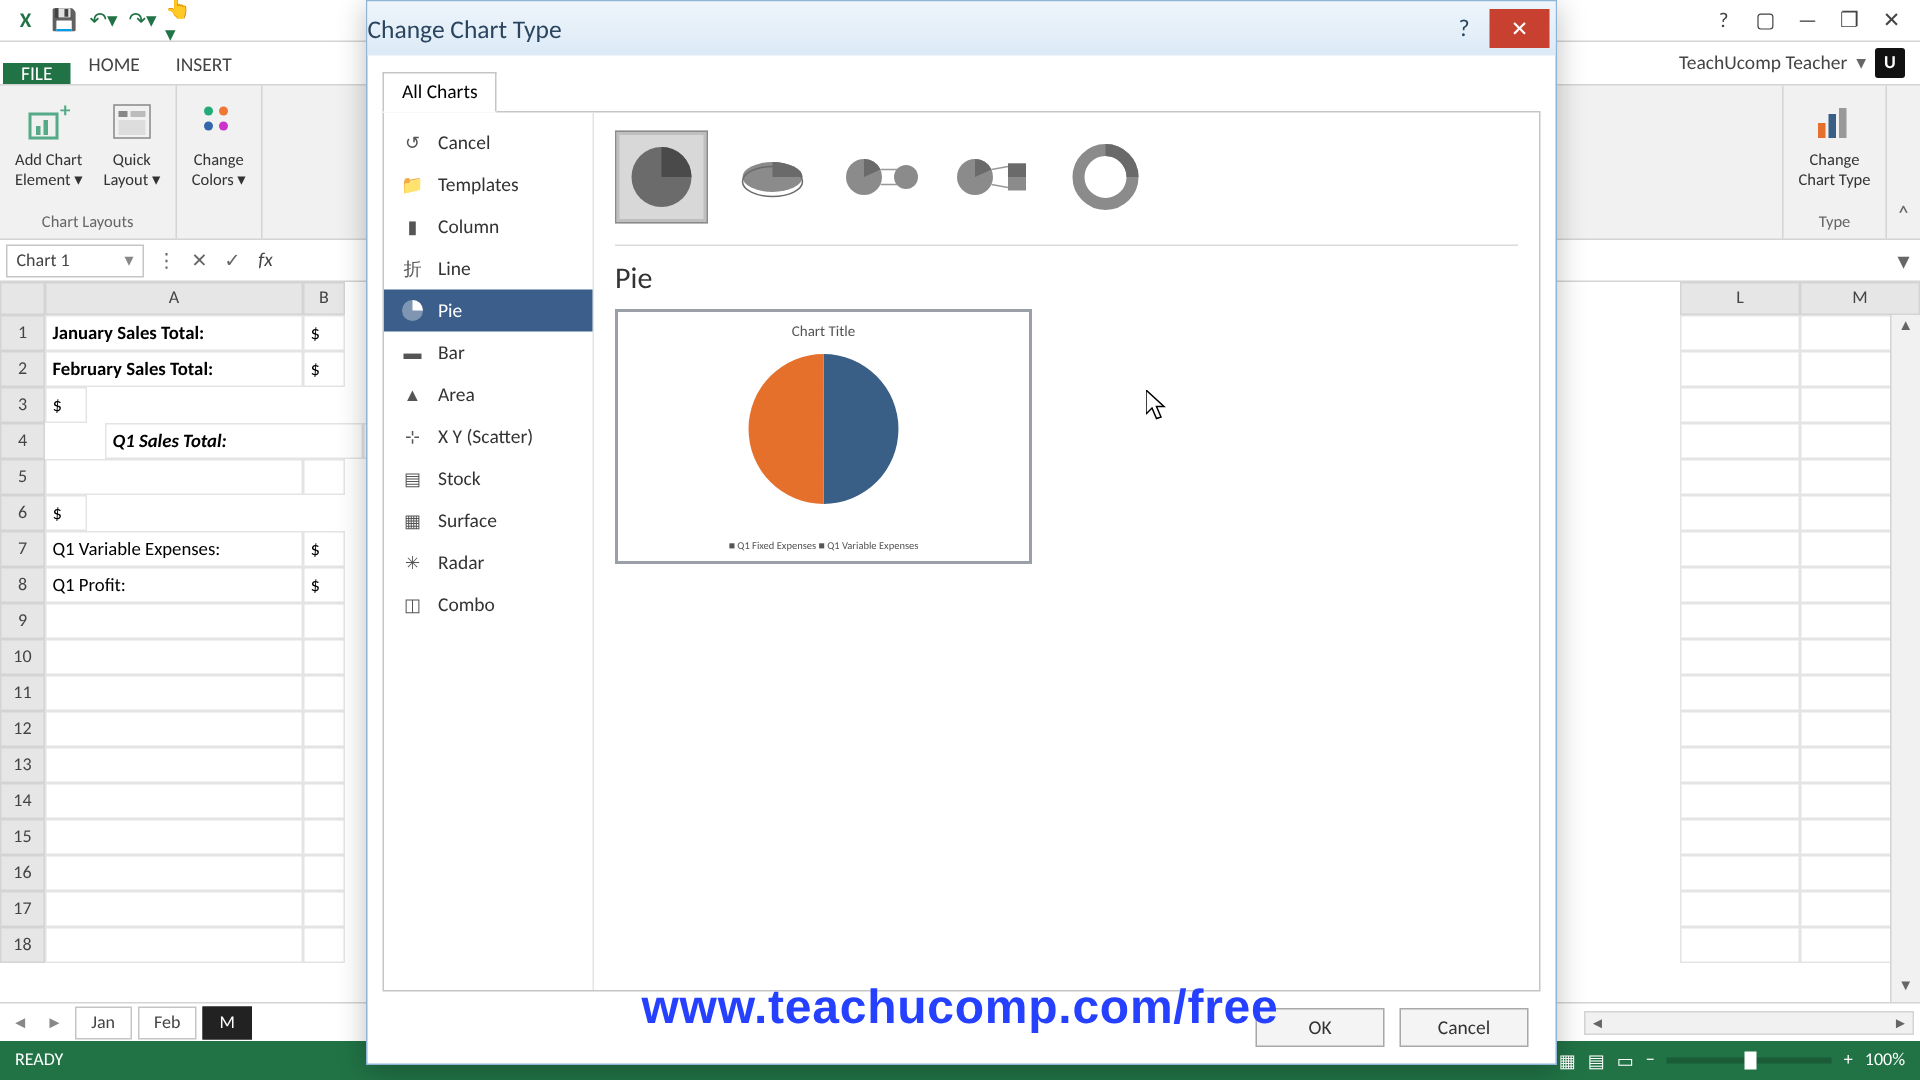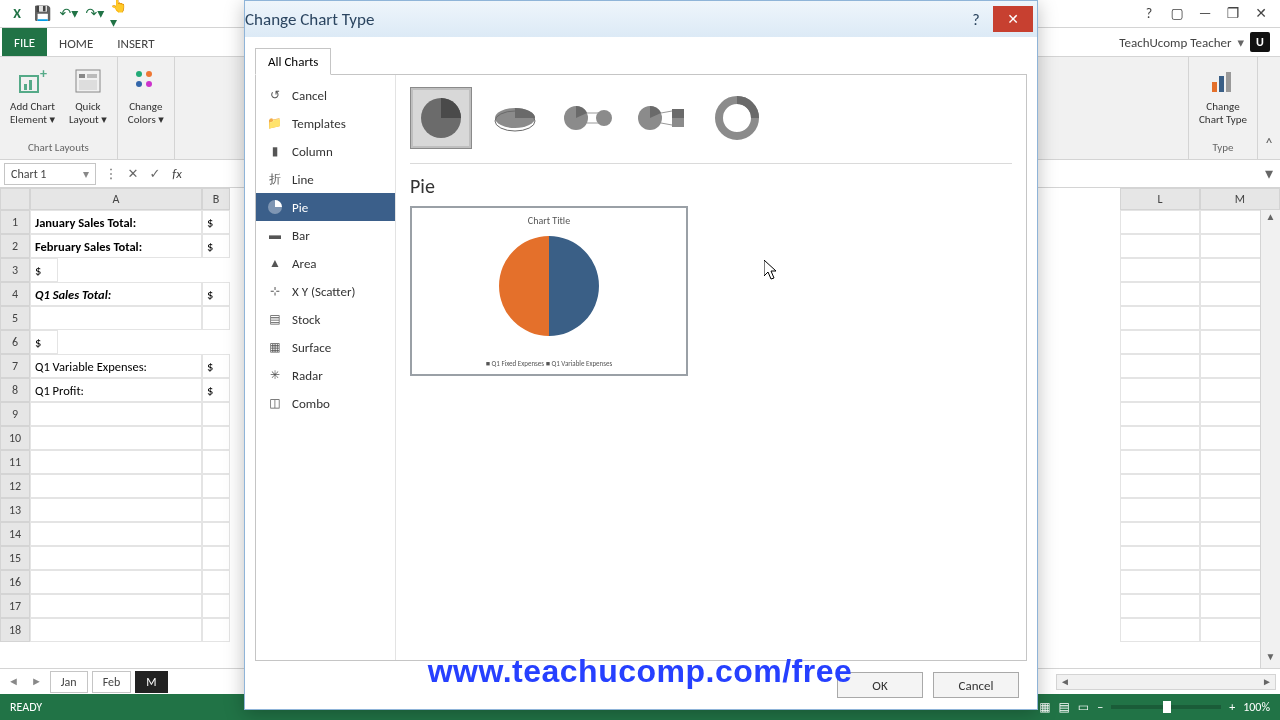--- a/index.html
+++ b/index.html
@@ -9,21 +9,21 @@
   .titlebar { height: 28px; background: #fff; border-bottom: 1px solid #d4d4d4; display: flex; align-items: center; }
   .qat { display: flex; gap: 4px; padding-left: 6px; align-items:center; }
   .qat-btn { width: 22px; height: 22px; display: flex; align-items: center; justify-content: center; color: #217346; font-size: 14px; }
   .win-btns-right { margin-left: auto; display: flex; gap: 2px; padding-right: 6px; align-items:center; }
   .win-btns-right .wb { width: 26px; height: 22px; display: flex; align-items: center; justify-content: center; color: #444; font-size: 14px; }
   .account { display:flex; align-items:center; gap:6px; padding:4px 10px; font-size:13px; color:#444; justify-content:flex-end; }
   .account .badge { width:20px; height:20px; background:#111; color:#fff; font-weight:bold; display:flex; align-items:center; justify-content:center; font-size:12px; border-radius:2px;}
 
   
   .ribbon-tabs { height: 28px; display: flex; align-items: flex-end; padding-left:2px; background:#fff;}
-  .ribbon-tabs .file { background:#217346; color:#fff; padding:5px 12px; font-size:13px; height:28px; display:flex; align-items:center;}
+  .ribbon-tabs .file { background:#217346; color:#fff; padding:5px 12px; font-size:13px; height:14px; display:flex; align-items:center;}
   .ribbon-tabs .tab { padding:5px 12px; font-size:13px; color:#444; height:26px; display:flex; align-items:center;}
   .ribbon-body { height: 104px; background:#f1f1f1; border-top:1px solid #d4d4d4; border-bottom:1px solid #d4d4d4; display:flex; }
   .ribbon-group { border-right:1px solid #d4d4d4; padding:4px 6px 2px; display:flex; flex-direction:column; align-items:center; }
   .rg-label { font-size:11px; color:#666; margin-top:auto; padding:2px 0 3px;}
   .rg-items { display:flex; gap:6px; }
   .rg-item { display:flex; flex-direction:column; align-items:center; gap:2px; padding:3px 4px; font-size:11px; color:#333; text-align:center; }
   .rg-item .ic { width:34px; height:34px; display:flex; align-items:center; justify-content:center; }
   .ribbon-right { margin-left:auto; display:flex; }
   .collapse-caret { width:22px; display:flex; align-items:flex-end; justify-content:center; color:#666; padding-bottom:6px;}
 
@@ -38,21 +38,21 @@
   .sheet-area { position:absolute; top:188px; left:0; right:0; bottom:52px; background:#fff; display:flex; }
   .rowhdrs { width:30px; }
   .rowhdr { height:24px; background:#e6e6e6; border:1px solid #d4d4d4; font-size:12px; display:flex; align-items:center; justify-content:center; color:#444; }
   .cols { flex:1; display:flex; flex-direction:column; }
   .colhdrs { display:flex; height:22px; }
   .colhdr { background:#e6e6e6; border:1px solid #d4d4d4; font-size:12px; display:flex; align-items:center; justify-content:center; color:#444; }
   .corner { width:30px; height:22px; background:#e6e6e6; border:1px solid #d4d4d4; }
   .grid-rows .row { display:flex; height:24px; }
   .cell { border:1px solid #e4e4e4; font-size:12.5px; padding:2px 4px; display:flex; align-items:center; color:#000; overflow:hidden; white-space:nowrap;}
   .cell.b { font-weight:bold; }
-  .cell.i { font-style:italic; }
+  .cell.i { font-style:italic;margin-left:40px; }
 
   
   .tabs-strip { position:absolute; left:0; right:0; bottom:26px; height:26px; background:#fff; border-top:1px solid #d4d4d4; display:flex; align-items:center; padding:0 4px; gap:4px;}
   .tabs-strip .nav { color:#888; font-size:11px; padding:0 4px;}
   .sheet-tab { padding:3px 10px; font-size:12px; border:1px solid #c5c5c5; background:#fff; color:#444;}
   .sheet-tab.active { background:#222; color:#fff; border-color:#222;}
   .hscroll { margin-left:auto; width:220px; height:16px; background:#f1f1f1; border:1px solid #d4d4d4; display:flex; align-items:center;}
   .hscroll .arrow { width:16px; text-align:center; color:#666; font-size:10px;}
   .statusbar { position:absolute; left:0; right:0; bottom:0; height:26px; background:#217346; color:#fff; display:flex; align-items:center; padding:0 10px; font-size:12px;}
   .statusbar .zoom { margin-left:auto; display:flex; align-items:center; gap:8px;}

